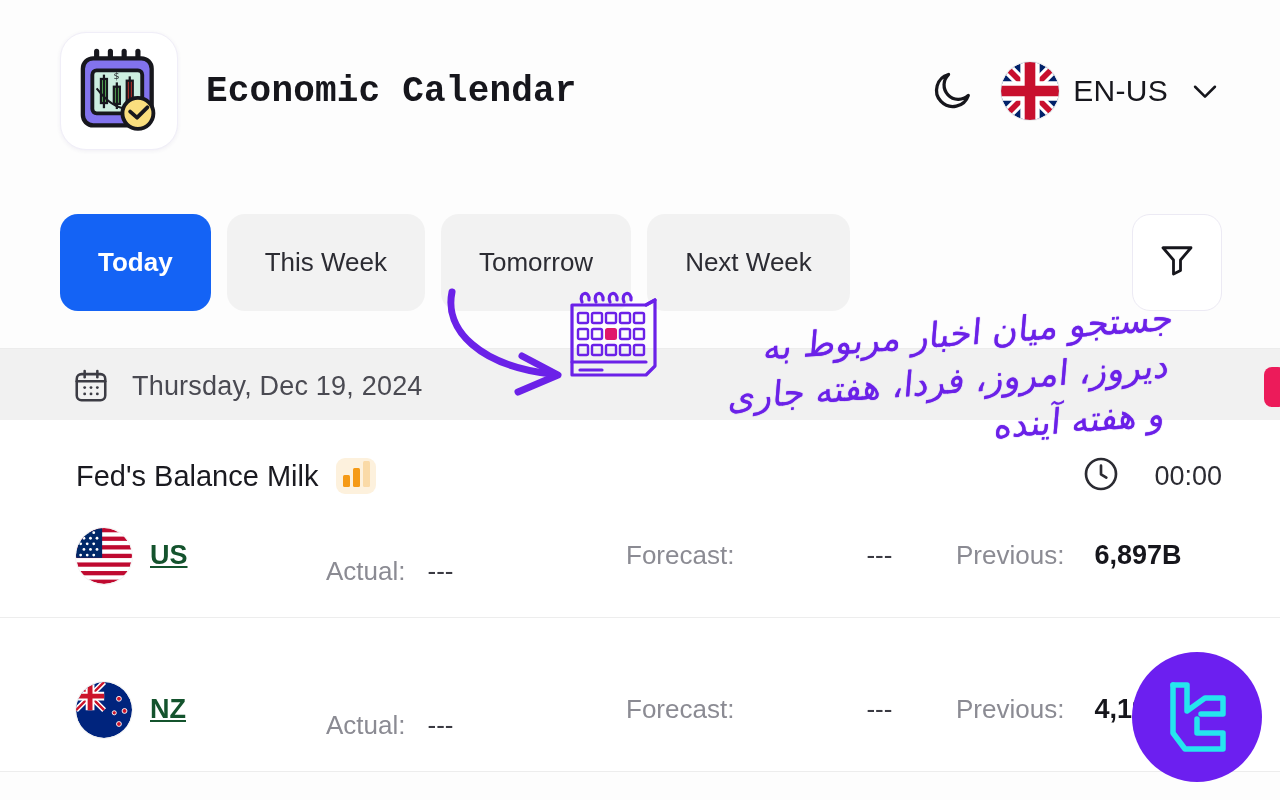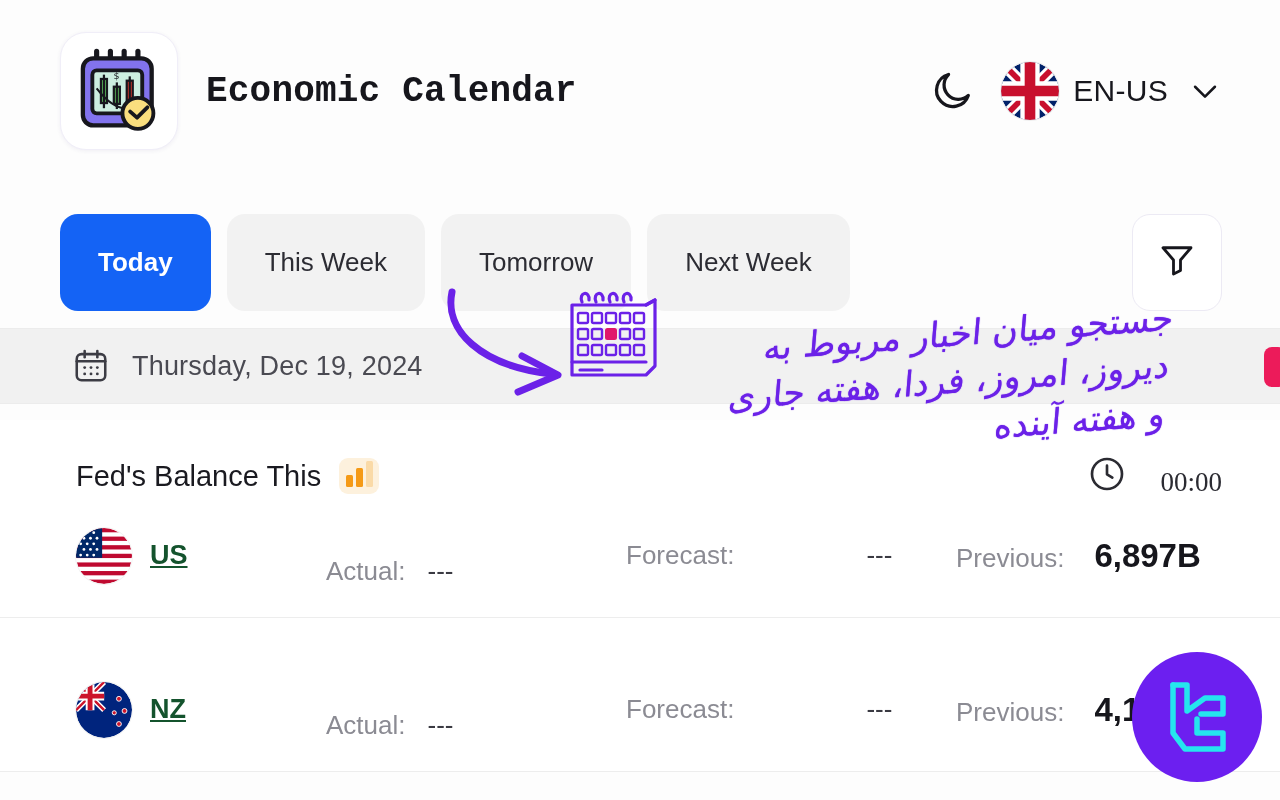--- a/index.html
+++ b/index.html
@@ -99,21 +99,21 @@
     width: 90px; height: 97px;
     border-radius: 18px;
     background: #ffffff;
     border: 1px solid #eceaf4;
     display: flex; align-items: center; justify-content: center;
     cursor: pointer;
   }
 
   
   .date-row {
-    position: absolute; top: 328px; left: 0;
+    position: absolute; top: 348px; left: 0;
     width: 1280px; height: 76px;
     background: #f1f1f1;
     display: flex; align-items: center;
     padding: 0 16px 0 72px;
     border-top: 1px solid #ececec;
     border-bottom: 1px solid #ececec;
   }
   .date-icon { display:flex; margin-right: 22px; }
   .date-label { font-size: 27px; color: #4a4a52; font-weight: 400; letter-spacing:.2px; }
   .date-badge {
@@ -148,21 +148,21 @@
   .impact i { display:block; width: 7px; border-radius: 1.5px; }
   .impact.medium i { background: #f59a16; }
   .impact.low i { background: #ec1b5a; }
   .impact i.b1 { height: 12px; }
   .impact i.b2 { height: 19px; }
   .impact i.b3 { height: 26px; }
   .impact i.off { opacity: .27; }
 
   .event-time {
     margin-left: auto;
-    display: flex; align-items: flex-end; gap: 33px; font-family: Liberation Serif, serif;
+    display: flex; align-items: center; gap: 33px;
   }
   .time-text { font-size: 27px; color: #2b2b32; font-weight: 400; }
 
   .event-bottom {
     display: flex; align-items: center;
     margin-top: 26px;
   }
   .country { display: flex; align-items: center; gap: 18px; min-width: 250px; }
   .flag {
     width: 56px; height: 56px; border-radius: 50%;
@@ -174,21 +174,21 @@
   .metrics { display: flex; align-items: center; flex: 1; }
   .metric { display: flex; align-items: baseline; }
   .m-actual { width: 300px; margin-top: 32px; }
   .m-forecast { width: 330px; }
   .m-prev { }
   .m-label { font-size: 26px; color: #8b8b93; font-weight: 400; }
   .m-value {
     font-size: 26px; color: #3a3a42; font-weight: 400;
     margin-left: 22px;
   }
-  .m-value.strong { font-size: 33px; color: #16161c; font-weight: 700; }
+  .m-value.strong { font-size: 27px; color: #16161c; font-weight: 700; }
   .m-forecast .m-value { margin-left: 132px; }
   .m-prev .m-value { margin-left: 30px; }
 
   
   .overlay {
     position: absolute; inset: 0;
     pointer-events: none;
   }
   .handwriting {
     position: absolute;
@@ -316,21 +316,21 @@
       </svg>
     </span>
     <div class="date-label">Thursday, Dec 19, 2024</div>
     <div class="date-badge"></div>
   </div>
 
   <div class="events">
 
     <div class="event">
       <div class="event-top">
-        <div class="event-title">Fed's Balance This</div>
+        <div class="event-title">Fed's Balance Milk</div>
         <span class="impact medium">
           <i class="b1"></i>
             <i class="b2"></i>
             <i class="b3 off"></i>
         </span>
         <div class="event-time">
           <span>
             <svg width="40" height="40" viewBox="0 0 24 24" fill="none" stroke="#2b2b32" stroke-width="1.6" stroke-linecap="round" stroke-linejoin="round">
               <circle cx="12" cy="12" r="9"></circle>
                 <path d="M12 7v5.2l3.2 2"></path>

